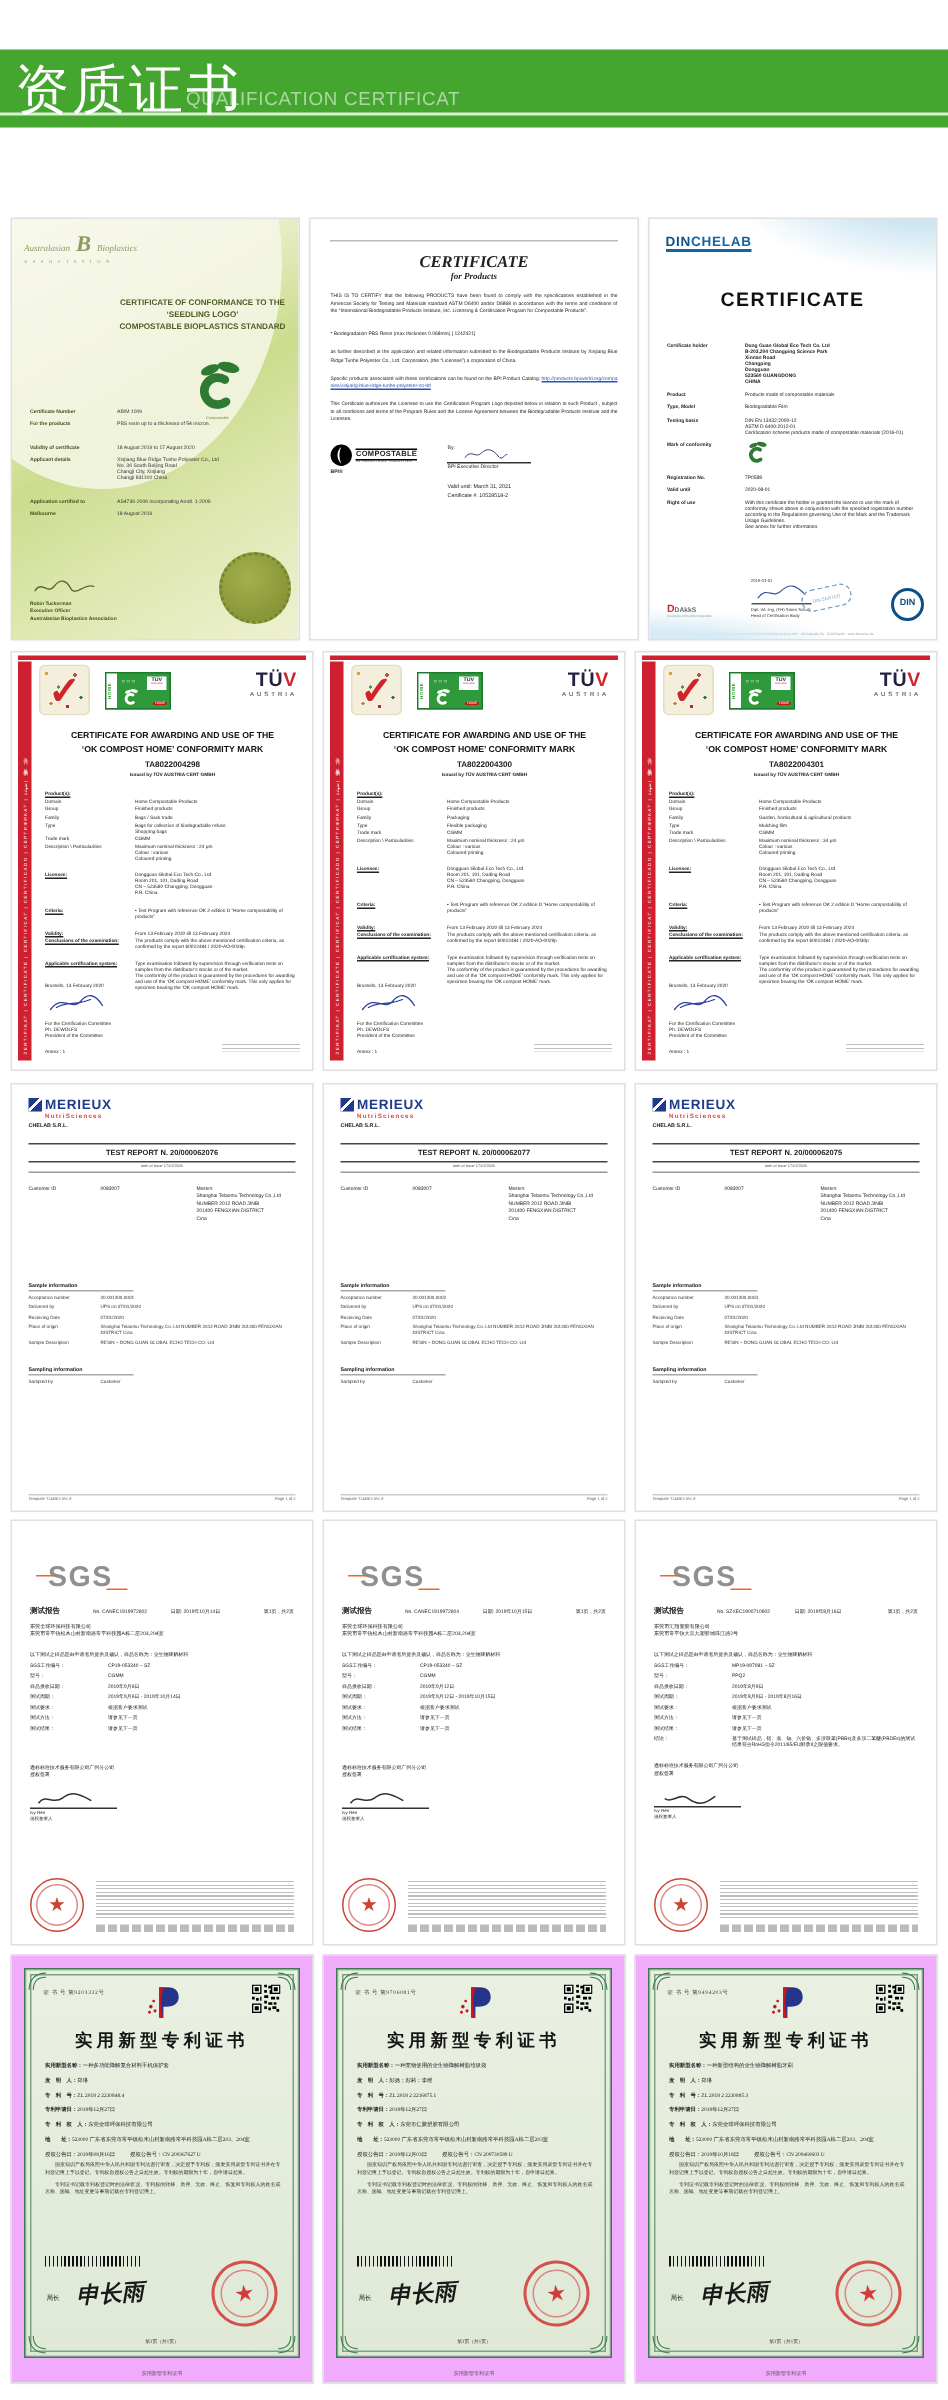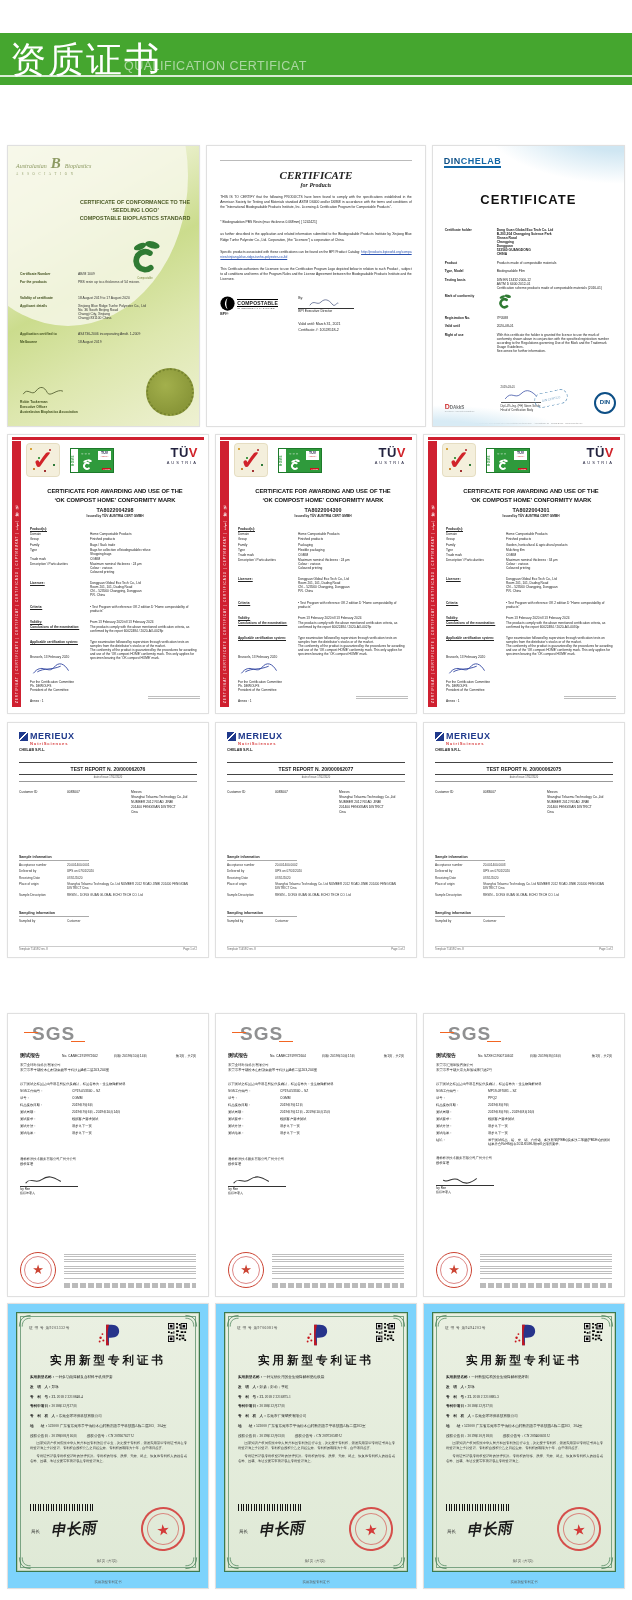--- a/index.html
+++ b/index.html
@@ -6,21 +6,21 @@
 html,body{width:632px;background:#fff}
 body{height:1600px;position:relative;font-family:"Liberation Sans",sans-serif;color:#222}
 .pre{white-space:pre-line}
 
 .banner{position:absolute;top:33px;left:0;width:632px;height:52px;background:#45a62f}
 .banner .zh{position:absolute;left:10px;top:3px;font-size:36px;font-weight:normal;color:#fff;letter-spacing:2px}
 .banner .en{position:absolute;left:124px;top:26px;font-size:12.5px;color:rgba(255,255,255,.55);letter-spacing:.5px}
 .banner .line{position:absolute;left:0;right:0;bottom:8px;height:2px;background:rgba(255,255,255,.8)}
 
 .row{position:absolute;left:7px;width:618px;display:flex;gap:6px}
-.r1{top:145px;height:282px}.r2{top:434px;height:280px}.r3{top:722px;height:236px}.r4{top:1013px;height:284px}.r5{top:1303px;height:286px}
+.r1{top:145px;height:282px}.r2{top:434px;height:280px}.r3{top:722px;height:286px}.r4{top:1013px;height:284px}.r5{top:1303px;height:286px}
 .card{flex:1;background:#fff;border:1px solid #e0e0e0;position:relative;overflow:hidden;box-shadow:0 0 2px rgba(0,0,0,.05)}
 .lines{background:repeating-linear-gradient(#8a8a8a 0 .8px,transparent .8px 2.4px);opacity:.55}
 svg.sq path{fill:none;stroke-width:1.3;stroke-linecap:round}
 
 .abp{background:linear-gradient(150deg,#fdfdf6 0%,#eef2d4 22%,#cbdc8d 48%,#dde7ae 70%,#eef1d2 100%)}
 .abp:before{content:"";position:absolute;left:-60px;top:-120px;width:240px;height:300px;border-radius:50%;background:#f6f7e8;opacity:.85}
 .abp-logo{position:absolute;top:8px;left:8px;color:#8d9a63;font-family:"Liberation Serif",serif}
 .abp-logo .b{font-size:15px;font-weight:bold;font-style:italic}
 .abp-logo .n{font-size:6px;font-style:italic}
 .abp-logo .s{font-size:3px;letter-spacing:1.5px}
@@ -127,21 +127,21 @@
 .mx-cust .cl{font-size:3.3px;width:48px}
 .mx-cust .cv{font-size:3.3px;width:52px}
 .mx-adr{font-size:3.3px;margin-left:12px;line-height:1.5}
 .mx-sec{margin-top:14px;font-size:3.5px;font-weight:bold;border-bottom:.8px solid #aaa;padding-bottom:1px;width:70px}
 .mxr{display:flex;margin-top:2.4px}
 .mxrl{width:48px;flex:none;font-size:3.1px;color:#333}
 .mxrv{flex:1;font-size:3.1px;color:#333}
 .mx-foot{position:absolute;bottom:6px;left:11px;right:11px;display:flex;justify-content:space-between;font-size:2.7px;color:#666;border-top:.8px solid #ccc;padding-top:1.5px}
 .mx-s1{margin-top:40px}
 
-.sgs{padding:9px 12px}
+.sgs{padding:27px 12px}
 .sgs-logo{font-size:19px;font-weight:bold;color:#8f9091;letter-spacing:1px;position:relative;display:inline-block;margin-left:12px}
 .sgs-logo:before{content:"";position:absolute;left:-8px;top:9px;width:14px;height:1.4px;background:#f26522}
 .sgs-logo:after{content:"";position:absolute;right:-10px;bottom:3px;width:14px;height:1.4px;background:#f26522}
 .sgs-hd{display:flex;margin-top:7px;align-items:baseline}
 .sgs-hd .tt{font-size:5px;font-weight:bold;width:42px}
 .sgs-hd .no{font-size:3.3px;flex:1}
 .sgs-hd .dt{font-size:3.3px;width:62px}
 .sgs-hd .pg{font-size:3.3px}
 .sgs-co{font-size:3.4px;margin-top:5px;line-height:1.6}
 .sgs-intro{font-size:3.3px;margin-top:8px}
@@ -154,21 +154,21 @@
 .sgs-sig2 svg{position:absolute;left:4px;bottom:0;width:40px;height:11px}
 .sgs-sig2 svg path{stroke:#333}
 .sgs-bot{position:absolute;left:12px;right:12px;bottom:8px;display:flex;align-items:flex-end}
 .sgs-seal{width:36px;height:36px;border:1.6px solid #c43;border-radius:50%;position:relative;flex:none}
 .sgs-seal .st{position:absolute;inset:0;text-align:center;line-height:34px;font-size:13px;color:#c43}
 .sgs-seal:after{content:"";position:absolute;inset:3px;border-radius:50%;border:.6px solid #d88}
 .sgs-dense{flex:1;margin-left:8px}
 .sgs-dense .d1{height:26px}
 .sgs-dense .d2{height:5px;margin-top:3px;background:repeating-linear-gradient(90deg,#777 0 6px,transparent 6px 8px);opacity:.5}
 
-.pat{background:#7dd3fc;padding:9px 9px 12px}
+.pat{background:#f0abfc;padding:9px 9px 12px}
 .pat-page{position:absolute;inset:8px 8px 16px;background:linear-gradient(#eaf0e2,#dfe9d6);border:1.6px solid #3c7a4e;box-shadow:0 0 0 .6px #9dbb9a inset}
 .pat-in{position:absolute;inset:3px;border:.8px solid #7aa483}
 .fl{position:absolute;width:14px;height:14px}
 .fl path{stroke:#3c7a4e;fill:none;stroke-width:1}
 .fl.tl{top:1px;left:1px}.fl.tr{top:1px;right:1px;transform:scaleX(-1)}
 .fl.bl{bottom:1px;left:1px;transform:scaleY(-1)}.fl.br{bottom:1px;right:1px;transform:scale(-1)}
 .pat-no{position:absolute;top:13px;left:12px;font-size:3.6px;font-family:"Liberation Serif",serif;color:#333;letter-spacing:.5px}
 .pat-plogo{position:absolute;top:9px;left:50%;transform:translateX(-50%);width:26px;height:26px}
 .pat-qr{position:absolute;top:10px;right:12px;width:19px;height:19px}
 .pat-title{position:absolute;top:40px;left:0;right:0;text-align:center;font-family:"Liberation Serif",serif;font-weight:bold;font-size:11.5px;letter-spacing:3px;color:#151515}

